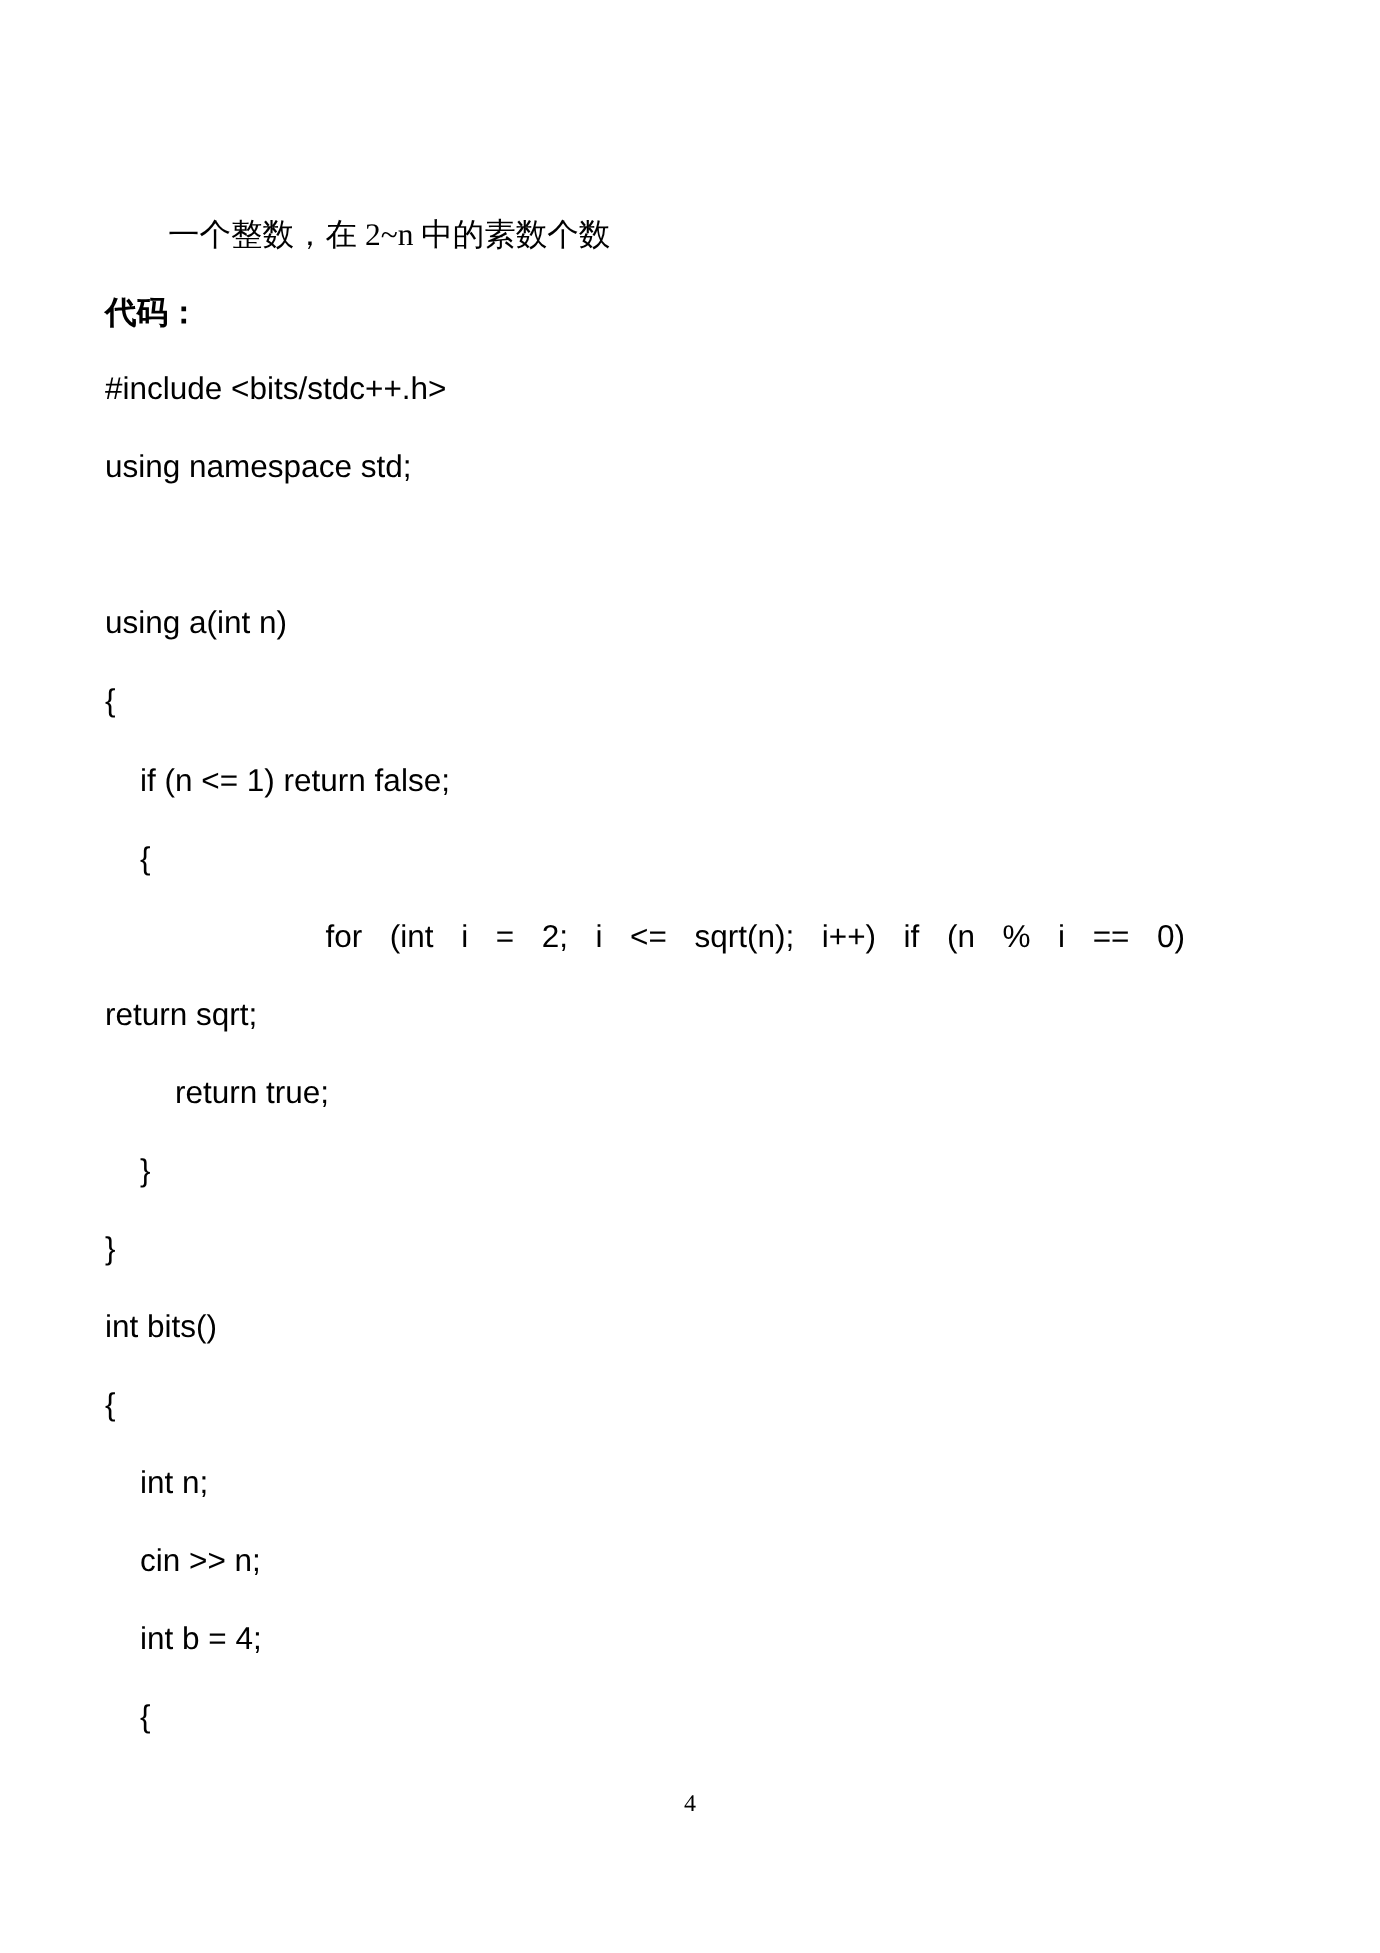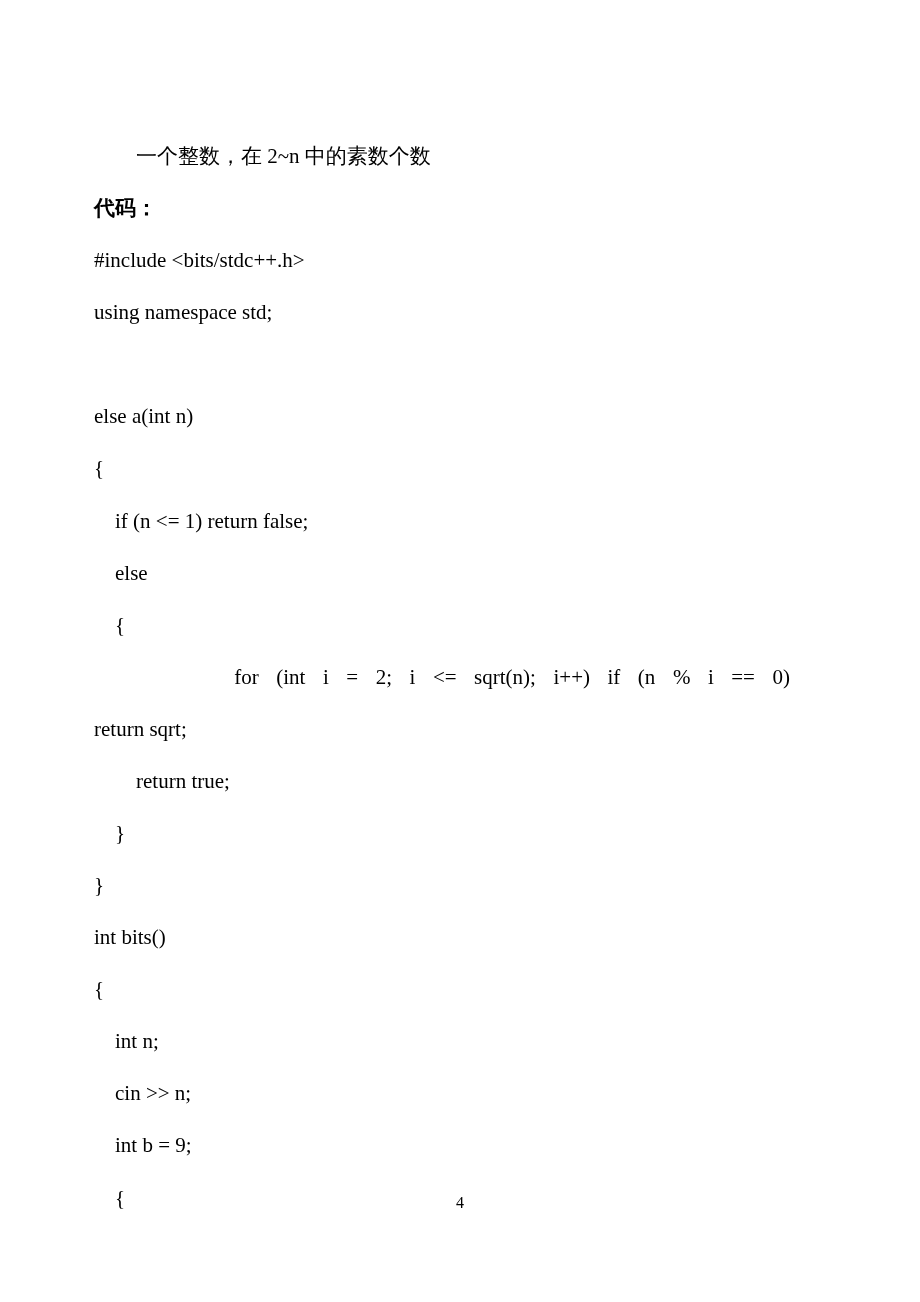--- a/index.html
+++ b/index.html
@@ -8,36 +8,36 @@
       box-sizing: border-box;
     }
     body {
       background: #ffffff;
       width: 920px;
       height: 1302px;
       font-family: "SimSun", "宋体", serif;
       position: relative;
     }
     .page {
-      padding: 130px 130px 0 94px;
+      padding: 130px 130px 0 70px;
       font-size: 21px;
       line-height: 2.48;
       color: #000;
     }
     .description {
       text-indent: 2em;
       font-family: "SimSun", "宋体", serif;
     }
     .code-heading {
       font-weight: bold;
       font-family: Liberation Serif, serif;
       margin-top: 0;
     }
     .code-line {
-      font-family: Liberation Serif, serif;
+      font-family: Liberation Sans, sans-serif;
       white-space: pre;
       word-wrap: break-word;
     }
     .justified {
       text-align: justify;
       text-align-last: justify;
     }
     .page-number {
       position: absolute;
       bottom: 90px;
@@ -50,31 +50,30 @@
   </style>
 </head>
 <body>
 
 <div class="page">
   <div class="description">一个整数，在 2~n 中的素数个数</div>
   <div class="code-heading">代码：</div>
   <div class="code-line">#include &lt;bits/stdc++.h&gt;</div>
   <div class="code-line">using namespace std;</div>
   <div class="code-line">&nbsp;</div>
-  <div class="code-line">else a(int n)</div>
+  <div class="code-line">using a(int n)</div>
   <div class="code-line">{</div>
   <div class="code-line">    if (n &lt;= 1) return false;</div>
-  <div class="code-line">    else</div>
   <div class="code-line">    {</div>
   <div class="code-line justified">        for (int i = 2; i &lt;= sqrt(n); i++) if (n % i == 0)</div>
   <div class="code-line">return sqrt;</div>
   <div class="code-line">        return true;</div>
   <div class="code-line">    }</div>
   <div class="code-line">}</div>
   <div class="code-line">int bits()</div>
   <div class="code-line">{</div>
   <div class="code-line">    int n;</div>
   <div class="code-line">    cin &gt;&gt; n;</div>
-  <div class="code-line">    int b = 9;</div>
+  <div class="code-line">    int b = 4;</div>
   <div class="code-line">    {</div>
 </div>
 
 <div class="page-number">4</div>
 
 </body></html>

